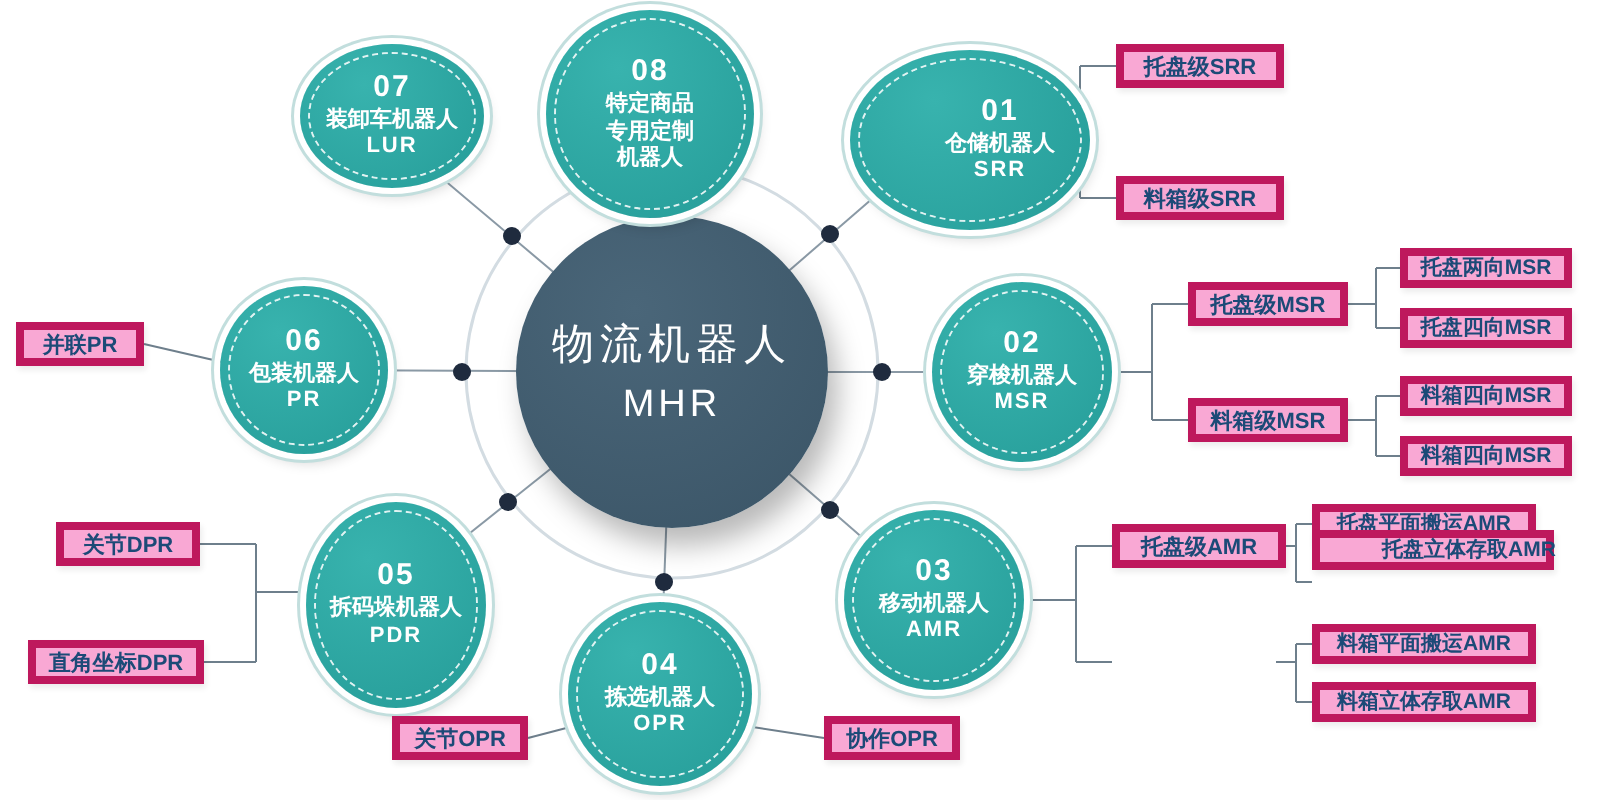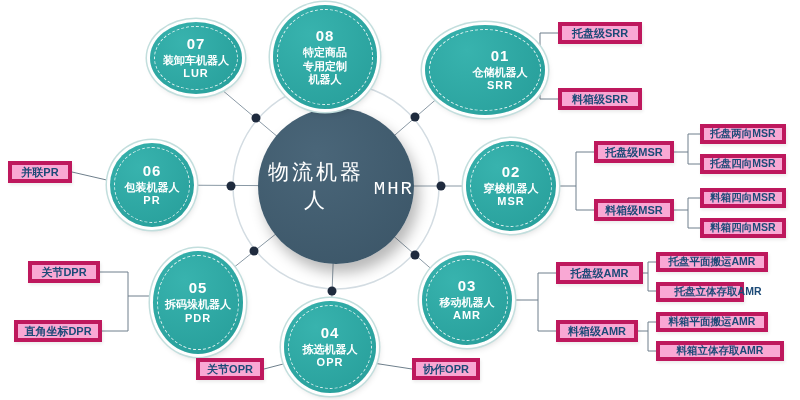--- a/index.html
+++ b/index.html
@@ -32,22 +32,22 @@
   .n05{left:153px;top:251px;width:90px;height:103px;}
   .n06{left:110px;top:143px;width:84px;height:84px;}
   .n07{left:150px;top:22px;width:92px;height:72px;}
   .n08{left:273px;top:5px;width:104px;height:104px;justify-content:center;}
   .n08 .label{width:50px;}
 
   
   .center-node{
     position:absolute;left:258px;top:108px;width:156px;height:156px;border-radius:50%;
     background:radial-gradient(circle at 38% 30%, #4a6679, #3a5466);
-    color:#fff;display:flex;flex-direction:row;align-items:center;justify-content:center;
-    text-align:center;box-shadow:5px 9px 14px rgba(0,0,0,.28);font-family:Liberation Mono, monospace;
+    color:#fff;display:flex;flex-direction:column;align-items:center;justify-content:center;
+    text-align:center;box-shadow:5px 9px 14px rgba(0,0,0,.28);
   }
   .center-node .title{font-size:21px;letter-spacing:3px;font-weight:500;}
   .center-node .code{font-size:19px;letter-spacing:2px;margin-top:6px;}
 
   
   .box{
     position:absolute;height:22px;box-sizing:border-box;
     background:#f9a8d4;border:4px solid #be185d;color:#1c4a77;
     font-size:11px;font-weight:bold;display:flex;align-items:center;justify-content:center;
     box-shadow:1px 2px 3px rgba(0,0,0,.08);white-space:nowrap;
@@ -58,23 +58,23 @@
   .b-srr2{left:558px;top:88px;width:84px;}
   .b-msr1{left:594px;top:141px;width:80px;}
   .b-msr2{left:594px;top:199px;width:80px;}
   .b-msr1a{left:700px;top:124px;width:86px;}
   .b-msr1b{left:700px;top:154px;width:86px;}
   .b-msr2a{left:700px;top:188px;width:86px;}
   .b-msr2b{left:700px;top:218px;width:86px;}
   .b-amr1{left:556px;top:262px;width:87px;}
   .b-amr2{left:556px;top:320px;width:82px;}
   .b-amr1a{left:656px;top:252px;width:112px;}
-  .b-amr1b{left:656px;top:282px;width:88px;padding-left:36px;}
+  .b-amr1b{left:656px;top:265px;width:121px;padding-left:36px;}
   .b-amr2a{left:656px;top:312px;width:112px;}
-  .b-amr2b{left:656px;top:341px;width:128px;}
+  .b-amr2b{left:656px;top:341px;width:112px;}
   .b-opr1{left:196px;top:358px;width:68px;}
   .b-opr2{left:412px;top:358px;width:68px;}
   .b-pdr1{left:28px;top:261px;width:72px;}
   .b-pdr2{left:14px;top:320px;width:88px;}
   .b-pr1{left:8px;top:161px;width:64px;}
 </style>
 </head>
 <body>
 
 <div id="stage">
@@ -167,21 +167,20 @@
   <div class="box b-srr2">料箱级SRR</div>
 
   <div class="box b-msr1">托盘级MSR</div>
   <div class="box b-msr2">料箱级MSR</div>
   <div class="box small b-msr1a">托盘两向MSR</div>
   <div class="box small b-msr1b">托盘四向MSR</div>
   <div class="box small b-msr2a">料箱四向MSR</div>
   <div class="box small b-msr2b">料箱四向MSR</div>
 
   <div class="box b-amr1">托盘级AMR</div>
-  <div class="box b-amr2">料箱级AMR</div>
   <div class="box small b-amr1a">托盘平面搬运AMR</div>
   <div class="box small b-amr1b">托盘立体存取AMR</div>
   <div class="box small b-amr2a">料箱平面搬运AMR</div>
   <div class="box small b-amr2b">料箱立体存取AMR</div>
 
   <div class="box b-opr1">关节OPR</div>
   <div class="box b-opr2">协作OPR</div>
 
   <div class="box b-pdr1">关节DPR</div>
   <div class="box b-pdr2">直角坐标DPR</div>

